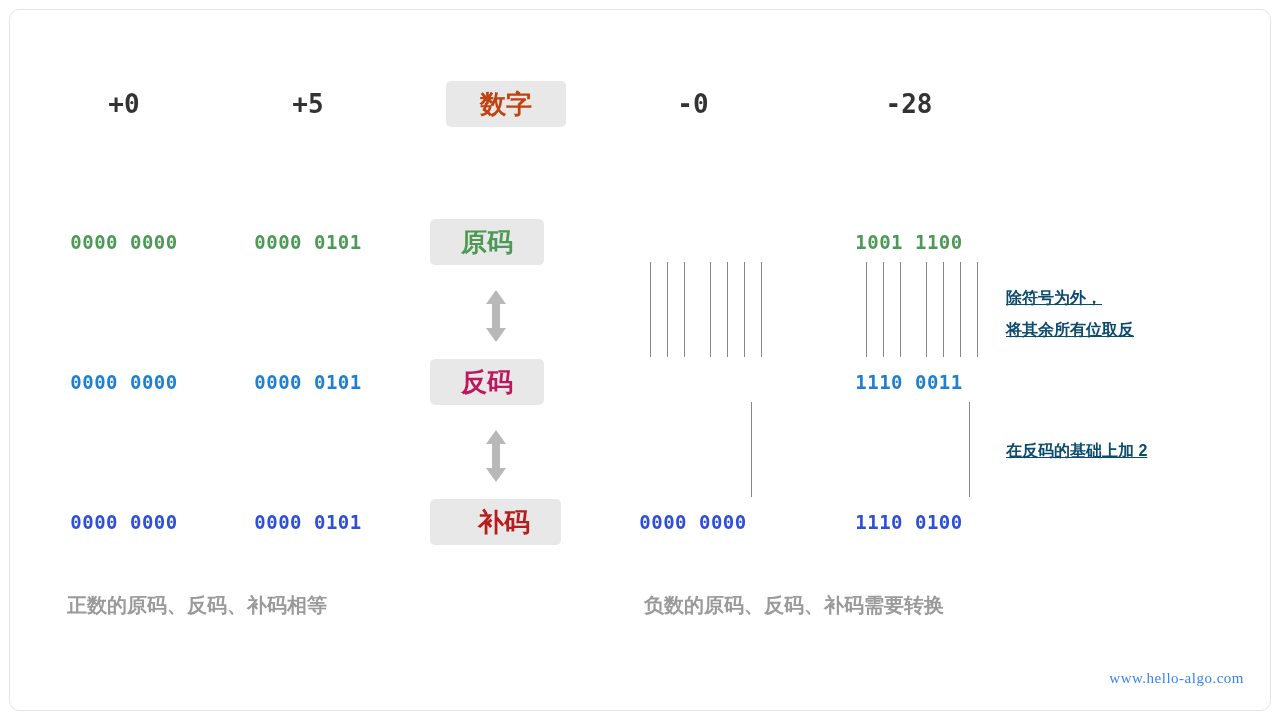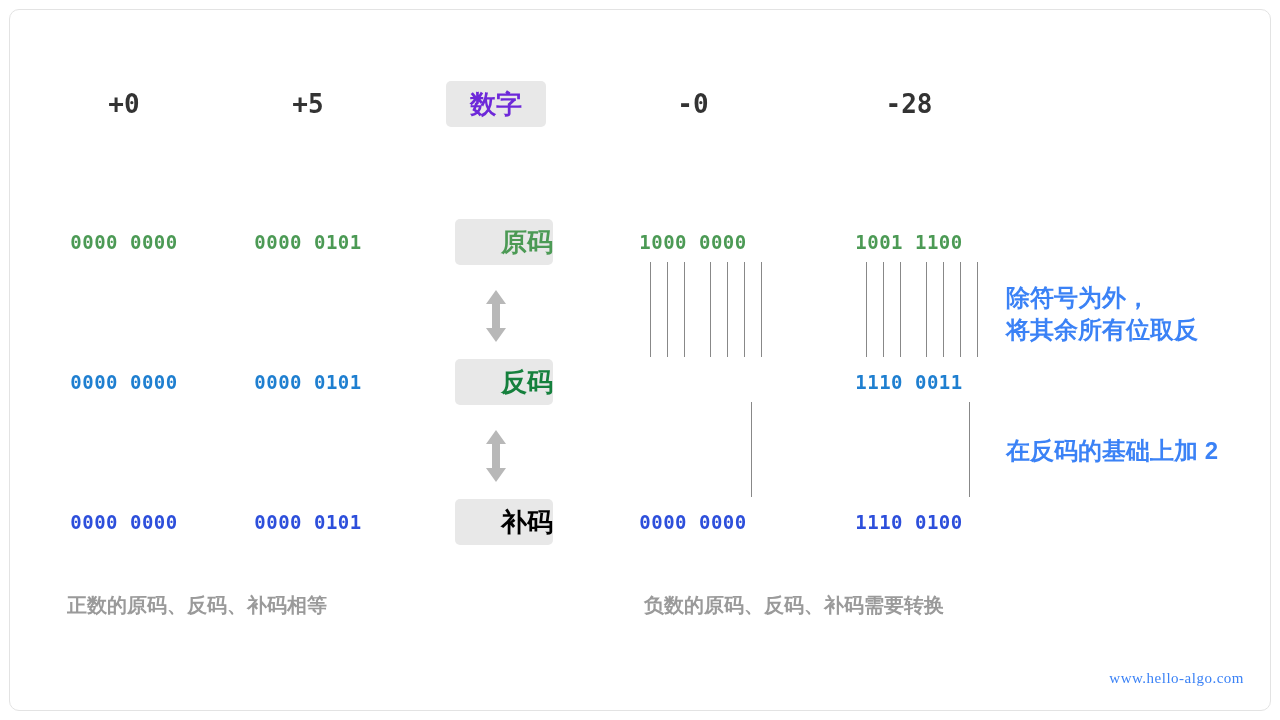--- a/index.html
+++ b/index.html
@@ -60,33 +60,32 @@
     border-radius: 5px;
     text-align: center;
     font-weight: bold;
     font-size: 26px;
     line-height: 46px;
     height: 46px;
   }
   .chip.hdr-chip {
     top: 81px;
     left: 446px;
-    width: 100px;
-    color: #6d28d9;
+    width: 120px;
+    color: #c2410c;
   }
 
   
   .chip.row-chip {
-    left: 455px;
-    width: 98px;
-    text-align: right;
+    left: 430px;
+    width: 114px;
   }
   .chip.r1 { top: 219px; color: #4c9a55; }
-  .chip.r2 { top: 359px; color: #15803d; }
-  .chip.r3 { top: 499px; color: #000000; }
+  .chip.r2 { top: 359px; color: #be185d; }
+  .chip.r3 { top: 499px; color: #b91c1c; padding-left: 17px; }
 
   
   .bin {
     position: absolute;
     height: 40px;
     line-height: 40px;
     text-align: center;
     font-size: 19px;
     white-space: pre;
   }
@@ -118,25 +117,26 @@
   .vline {
     position: absolute;
     width: 1px;
     background: #888888;
   }
 
   
   .note {
     position: absolute;
     left: 1006px;
-    font-size: 24px;
-    font-weight: bold;
-    color: #3b82f6;
+    font-size: 16px;
+    font-weight: bold;
+    color: #0c4a6e;
     line-height: 32px;
     white-space: pre-line;
+    text-decoration: underline;
   }
   .note.n1 { top: 282px; }
   .note.n2 { top: 435px; }
 
   
   .caption {
     position: absolute;
     top: 592px;
     font-size: 20px;
     font-weight: bold;
@@ -181,21 +181,20 @@
     </svg>
   </div>
   <div class="dbl-arrow a2">
     <svg width="30" height="56" viewBox="0 0 30 56">
       <path d="M15 2 L25 16 L19 16 L19 40 L25 40 L15 54 L5 40 L11 40 L11 16 L5 16 Z" fill="#b8b8b8"></path>
     </svg>
   </div>
 
   <div class="bin mono c-green col0 row1">0000 0000</div>
   <div class="bin mono c-green col1 row1">0000 0101</div>
-  <div class="bin mono c-green col2 row1">1000 0000</div>
   <div class="bin mono c-green col3 row1">1001 1100</div>
 
   <div class="bin mono c-blue col0 row2">0000 0000</div>
   <div class="bin mono c-blue col1 row2">0000 0101</div>
   <div class="bin mono c-blue col3 row2">1110 0011</div>
 
   <div class="bin mono c-indigo col0 row3">0000 0000</div>
   <div class="bin mono c-indigo col1 row3">0000 0101</div>
   <div class="bin mono c-indigo col2 row3">0000 0000</div>
   <div class="bin mono c-indigo col3 row3">1110 0100</div>

